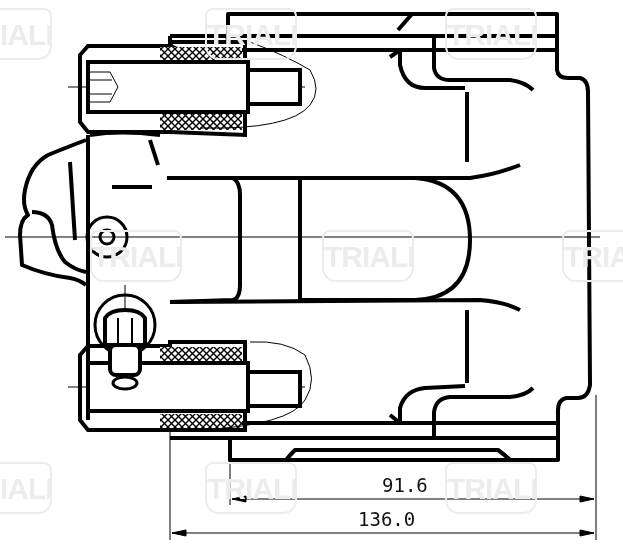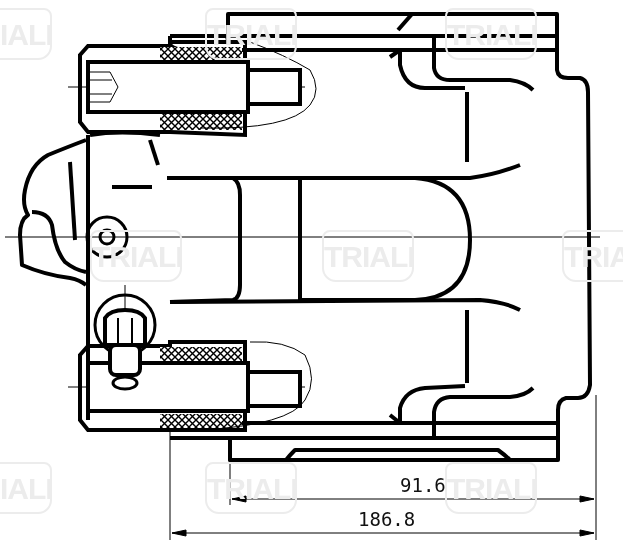--- a/index.html
+++ b/index.html
@@ -120,14 +120,14 @@
   <div class="wm" style="left:205px;top:8px">TRIALLI</div>
   <div class="wm" style="left:445px;top:8px">TRIALLI</div>
   <div class="wm" style="left:90px;top:230px">TRIALLI</div>
   <div class="wm" style="left:322px;top:230px">TRIALLI</div>
   <div class="wm" style="left:562px;top:230px">TRIALLI</div>
   <div class="wm" style="left:-40px;top:462px">TRIALLI</div>
   <div class="wm" style="left:205px;top:462px">TRIALLI</div>
   <div class="wm" style="left:445px;top:462px">TRIALLI</div>
 </div>
 
-<div class="dim" style="left:400px;top:474px">91.6</div>
-<div class="dim" style="left:358px;top:508px">186.8</div>
+<div class="dim" style="left:382px;top:474px">91.6</div>
+<div class="dim" style="left:358px;top:508px">136.0</div>
 
 </body></html>

